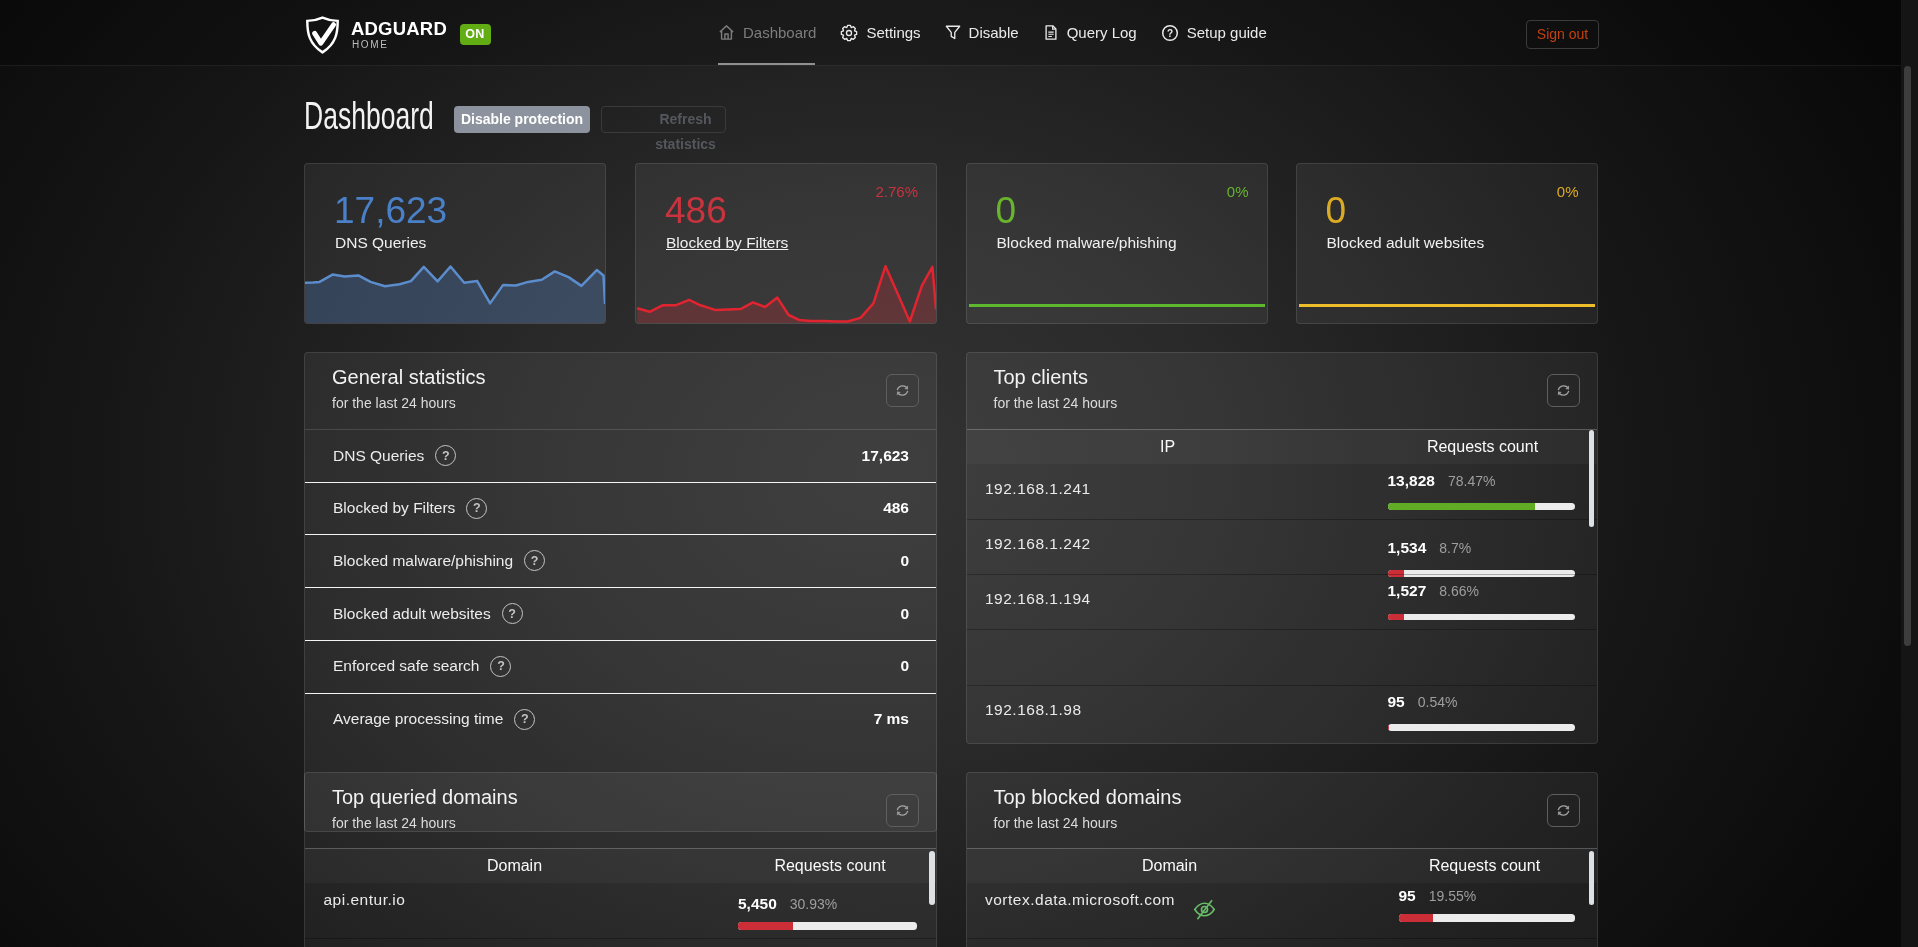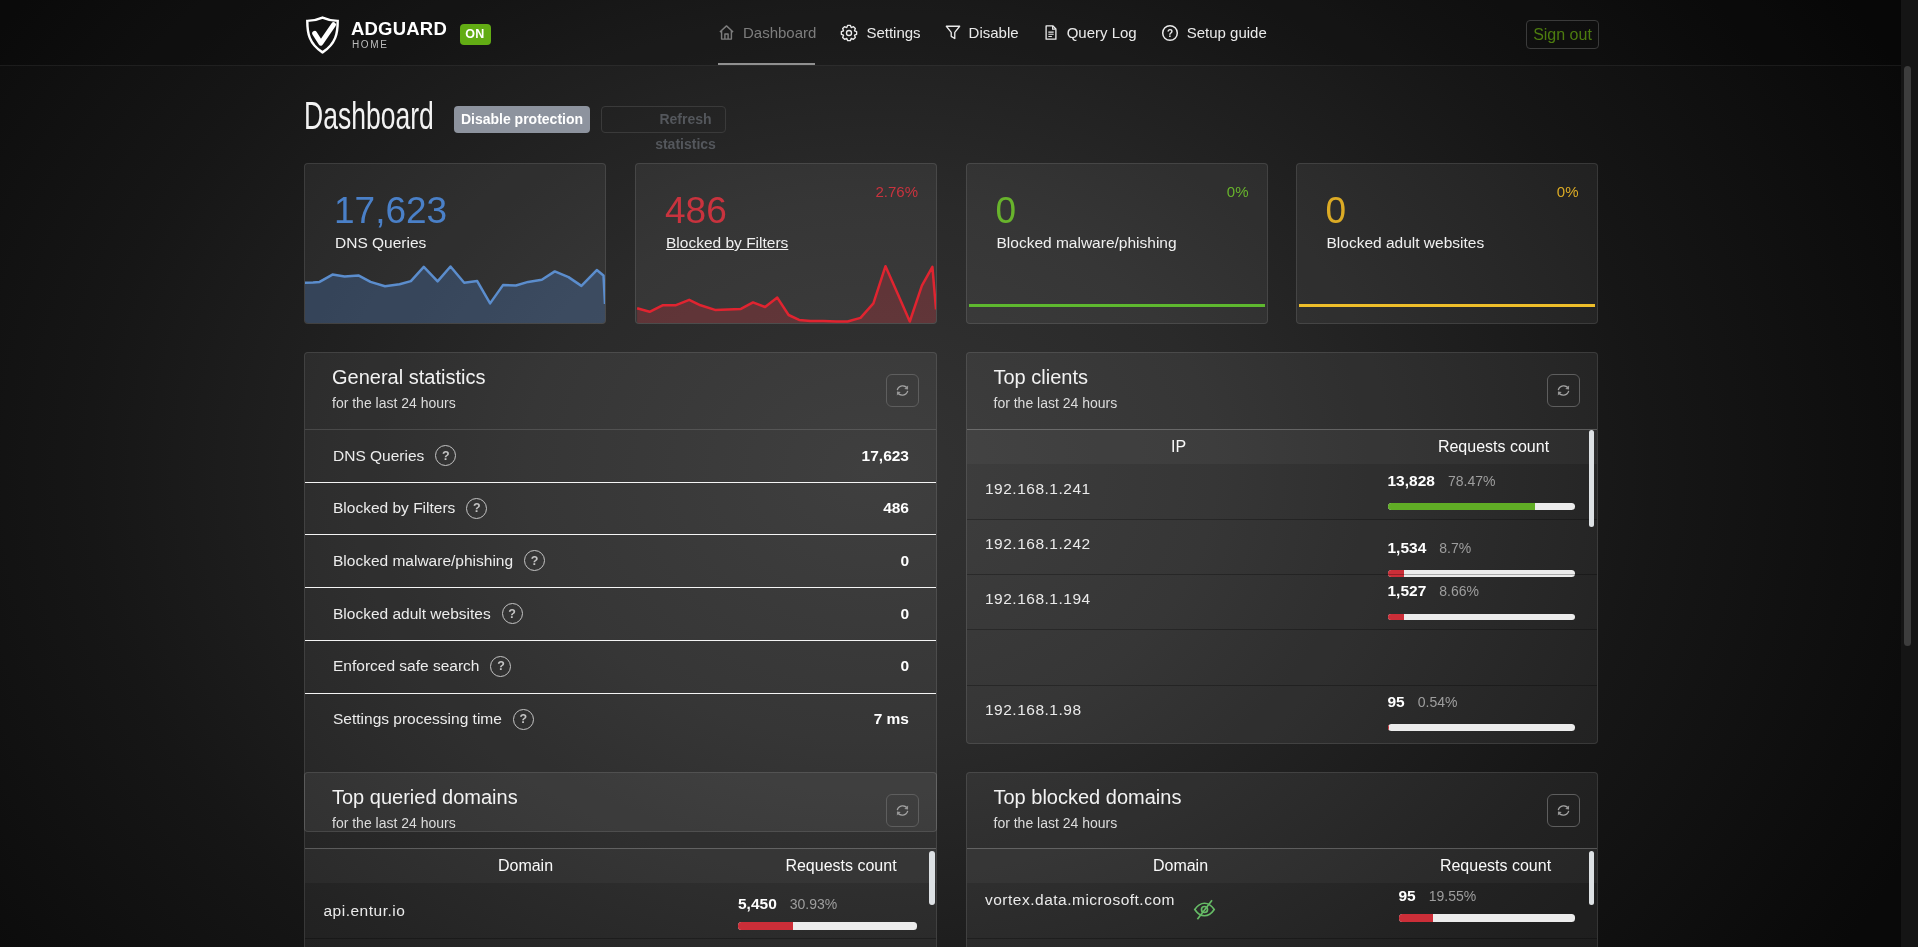--- a/index.html
+++ b/index.html
@@ -14,21 +14,21 @@
   color:#fff; letter-spacing:0.2px; }
 #logohome { position:absolute; left:352px; top:39px; font-size:10px; color:#bdbdbd; letter-spacing:1.6px; }
 #onbadge { position:absolute; left:459.5px; top:24px; width:31px; height:21px; background:#62ac14;
   border-radius:4px; color:#fff; font-size:12.5px; font-weight:bold; text-align:center; line-height:21px; letter-spacing:0.5px;}
 #nav { position:absolute; left:718px; top:0; height:65px; display:flex; align-items:center; gap:24px; }
 .ni { display:flex; align-items:center; gap:8px; font-size:15px; color:#eaeaea; white-space:nowrap; }
 .ni svg { display:block; }
 .ni.dim { color:#7d7d7d; }
 #navline { position:absolute; left:718px; top:63px; width:97px; height:2px; background:#909090; }
 #signout { position:absolute; left:1526px; top:20px; width:73px; height:29px;
-  border:1px solid #3b3b3b; border-radius:4px; color:#4d7c0f; font-size:16px; text-align:center; line-height:27px; }
+  border:1px solid #3b3b3b; border-radius:4px; color:#c2410c; font-size:14px; text-align:center; line-height:27px; }
 h1 { position:absolute; left:304px; top:94px; font-size:39px; font-weight:400; color:#f2f2f2;
   transform:scaleX(0.68); transform-origin:0 0; }
 .btn1 { position:absolute; left:454px; top:106px; width:136px; height:27px; background:#8d939e;
   border-radius:4px; color:#fff; font-size:14px; font-weight:bold; text-align:center; line-height:27px; }
 .btn2 { position:absolute; left:601px; top:106px; width:125px; height:27px; border:1px solid #3a3a3a;
   border-radius:4px; color:#54575c; font-size:14px; font-weight:bold; text-align:center; line-height:25px;padding-left:44px; }
 .card { position:absolute; background:rgba(255,255,255,0.06); border:1px solid rgba(255,255,255,0.10);
   border-radius:4px; overflow:hidden; }
 .num { position:absolute; left:29px; top:26px; font-size:37px; }
 .slbl { position:absolute; left:30px; top:70px; font-size:15.5px; color:#f0f0f0; }
@@ -42,21 +42,21 @@
 .hdl { position:absolute; left:0; right:0; top:76px; height:1px; background:rgba(255,255,255,0.13); }
 .gr { position:absolute; left:0; right:0; height:53px; display:flex; align-items:center;
   padding:0 27px 0 28px; font-size:15.5px; color:#ececec; }
 .gr .q { margin-left:11px; }
 .gr b { margin-left:auto; color:#fff; }
 .q { width:21px; height:21px; border:1.5px solid #c4c4c4; border-radius:50%; color:#c4c4c4;
   font-size:12.5px; font-weight:bold; display:flex; align-items:center; justify-content:center; flex:0 0 auto; }
 .gdiv { position:absolute; left:0; right:0; height:1px; background:rgba(255,255,255,0.95); }
 .thead { position:absolute; left:0; right:0; top:76px; height:34.5px; background:rgba(255,255,255,0.035);
   border-top:1px solid rgba(255,255,255,0.22); display:flex; }
-.thead div { font-size:16px; color:#fafafa; text-align:center; line-height:34px;margin-left:11px; }
+.thead div { font-size:16px; color:#fafafa; text-align:center; line-height:34px; }
 .trow { position:absolute; left:0; right:0; height:55.3px; }
 .tdark { position:absolute; left:0; right:0; height:1px; background:rgba(0,0,0,0.28); }
 .ipt { position:absolute; left:18.5px; top:16px; font-size:15.5px; color:#eaeaea; letter-spacing:0.5px; }
 .rc { position:absolute; }
 .rc .cnt { font-size:15.5px; font-weight:bold; color:#fff; }
 .rc .p { font-size:14px; color:#9e9e9e; margin-left:13px; }
 .bar { position:absolute; left:0; height:6.5px; border-radius:3.5px; background:#ececec; overflow:hidden; }
 .bar i { position:absolute; left:0; top:0; bottom:0; display:block; }
 .cthumb { position:absolute; width:5.5px; border-radius:3px; background:#dde1e4; }
 #pgsb { position:absolute; left:1901px; top:0; width:17px; height:947px; background:#151515; }
@@ -184,21 +184,21 @@
       <b>0</b>
     </div>
   <div class="gdiv" style="top:286.8px"></div>
   <div class="gr" style="top:286.8px">
       <span>Enforced safe search</span>
       <span class="q">?</span>
       <b>0</b>
     </div>
   <div class="gdiv" style="top:339.5px"></div>
   <div class="gr" style="top:339.5px">
-      <span>Settings processing time</span>
+      <span>Average processing time</span>
       <span class="q">?</span>
       <b>7 ms</b>
     </div>
 </div>
 
 <div class="card" style="left:965.5px;top:352px;width:632px;height:392px">
   <div class="ct">Top clients</div>
   <div class="cs">for the last 24 hours</div>
   <div class="rbtn">
       <svg width="15" height="15" viewBox="0 0 17 17">
@@ -256,21 +256,21 @@
         <path d="M2.7 10.4 A6.3 6.3 0 0 0 14.4 8.9" fill="none" stroke="#a2a2a2" stroke-width="1.5"></path>
         <path d="M14.9 2.8 L14.7 7.3 L10.5 6.7 Z" fill="#969696"></path>
         <path d="M2.1 14.2 L2.3 9.7 L6.5 10.3 Z" fill="#969696"></path>
       </svg>
     </div>
   <div class="thead" style="top:75px">
       <div style="width:419px">Domain</div>
       <div style="flex:1">Requests count</div>
     </div>
   <div class="trow" style="top:109.5px;height:55px">
-    <div class="ipt" style="top:19px">api.entur.io</div>
+    <div class="ipt" style="top:8px">api.entur.io</div>
     <div class="rc" style="left:433px;top:12px;width:179px"><span class="cnt">5,450</span><span class="p">30.93%</span>
       <div class="bar" style="top:27.5px;width:179px;height:7.5px">
           <i style="width:55.4px;background:#cc2e38"></i>
         </div></div>
   </div>
   <div class="tdark" style="top:164.5px"></div>
   <div class="cthumb" style="right:1.5px;top:78px;height:54px"></div>
 </div>
 
 <div class="card" style="left:965.5px;top:772px;width:632px;height:330px">

